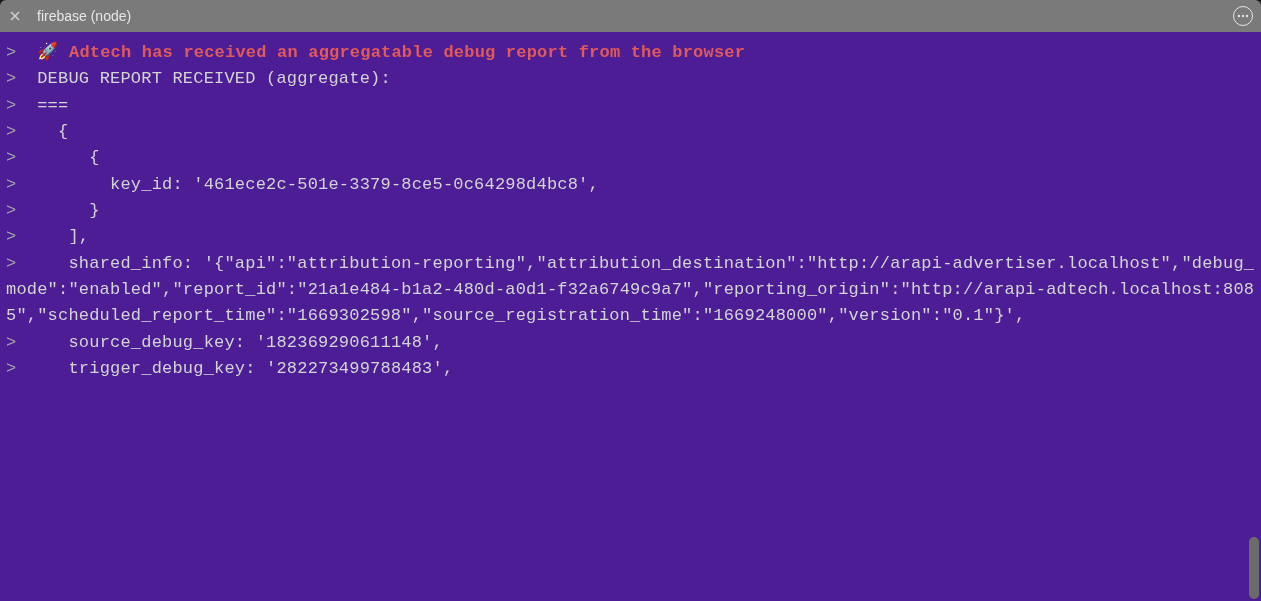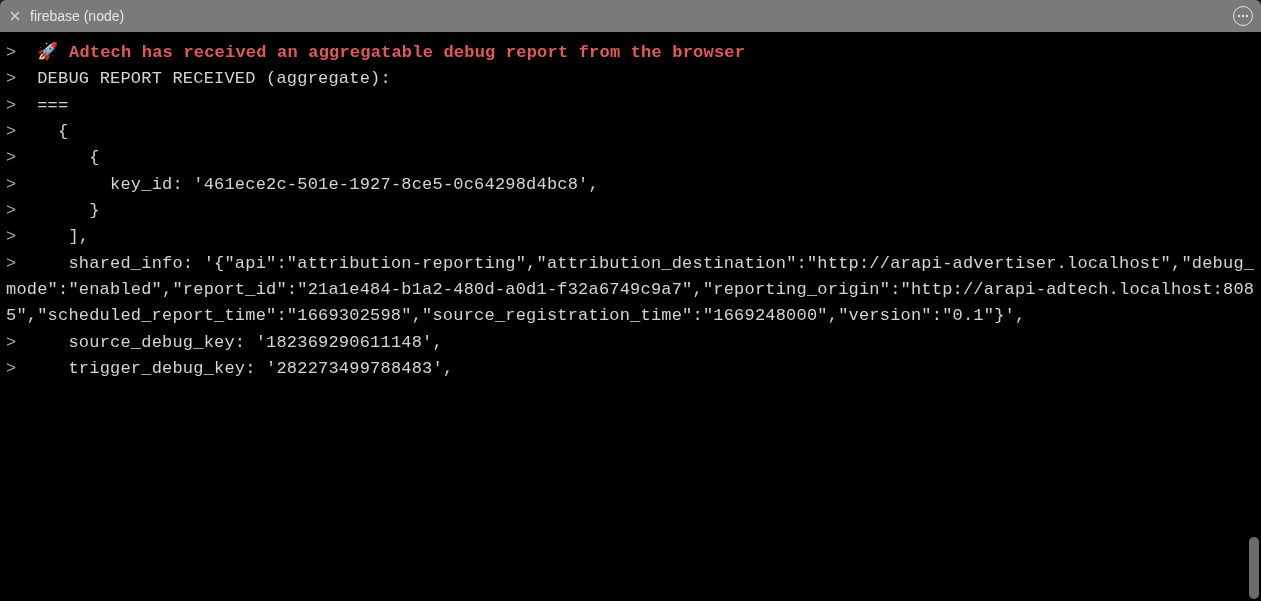--- a/index.html
+++ b/index.html
@@ -15,21 +15,21 @@
   .tab-bar {
     height: 32px;
     background: #7a7a7a;
     display: flex;
     align-items: center;
     padding: 0 8px;
     justify-content: space-between;
     border-top-left-radius: 6px;
     border-top-right-radius: 6px;
   }
-  .tab-left { display: flex; align-items: center; gap: 8px; text-align: right; }
+  .tab-left { display: flex; align-items: center; gap: 15px; text-align: right; }
   .close-icon {
     width: 14px; height: 14px;
     display: inline-flex; align-items: center; justify-content: center;
     color: #cfcfcf;
   }
   .close-icon svg { width: 12px; height: 12px; stroke: currentColor; stroke-width: 1.6; }
   .tab-title {
     color: #e6e6e6;
     font-family: -apple-system, BlinkMacSystemFont, "Segoe UI", sans-serif;
     font-size: 14px;
@@ -37,21 +37,21 @@
   }
   .menu-icon {
     width: 20px; height: 20px;
     display: inline-flex; align-items: center; justify-content: center;
     color: #e6e6e6;
     border: 1px solid #e6e6e6;
     border-radius: 50%;
   }
   .menu-icon svg { width: 12px; height: 4px; fill: currentColor; }
   .terminal {
-    background: #000000;
+    background: #4c1d95;
     padding: 8px 4px 4px 6px;
     line-height: 1.55;
     letter-spacing: 0.2px;
     height: calc(601px - 32px);
     overflow: hidden;
     position: relative;
   }
   .line {
     white-space: pre-wrap;
     word-break: break-all;
@@ -106,21 +106,21 @@
   <div class="line"><span class="prompt">&gt;  </span><span>DEBUG REPORT RECEIVED (aggregate):</span></div>
 
   <div class="line"><span class="prompt">&gt;  </span><span>===</span></div>
 
   <div class="line"><span class="prompt">&gt;  </span><span>  {</span></div>
 
 
   <div class="line"><span class="prompt">&gt;  </span><span>     {</span></div>
 
 
-  <div class="line"><span class="prompt">&gt;  </span><span>       key_id: '461ece2c-501e-1927-8ce5-0c64298d4bc8',</span></div>
+  <div class="line"><span class="prompt">&gt;  </span><span>       key_id: '461ece2c-501e-3379-8ce5-0c64298d4bc8',</span></div>
 
 
   <div class="line"><span class="prompt">&gt;  </span><span>     }</span></div>
 
   <div class="line"><span class="prompt">&gt;  </span><span>   ],</span></div>
 
   <div class="line"><span class="prompt">&gt;  </span><span>   shared_info: '{"api":"attribution-reporting","attribution_destination":"http://arapi-advertiser.localhost","debug_mode":"enabled","report_id":"21a1e484-b1a2-480d-a0d1-f32a6749c9a7","reporting_origin":"http://arapi-adtech.localhost:8085","scheduled_report_time":"1669302598","source_registration_time":"1669248000","version":"0.1"}',</span></div>
 
   <div class="line"><span class="prompt">&gt;  </span><span>   source_debug_key: '182369290611148',</span></div>
 

